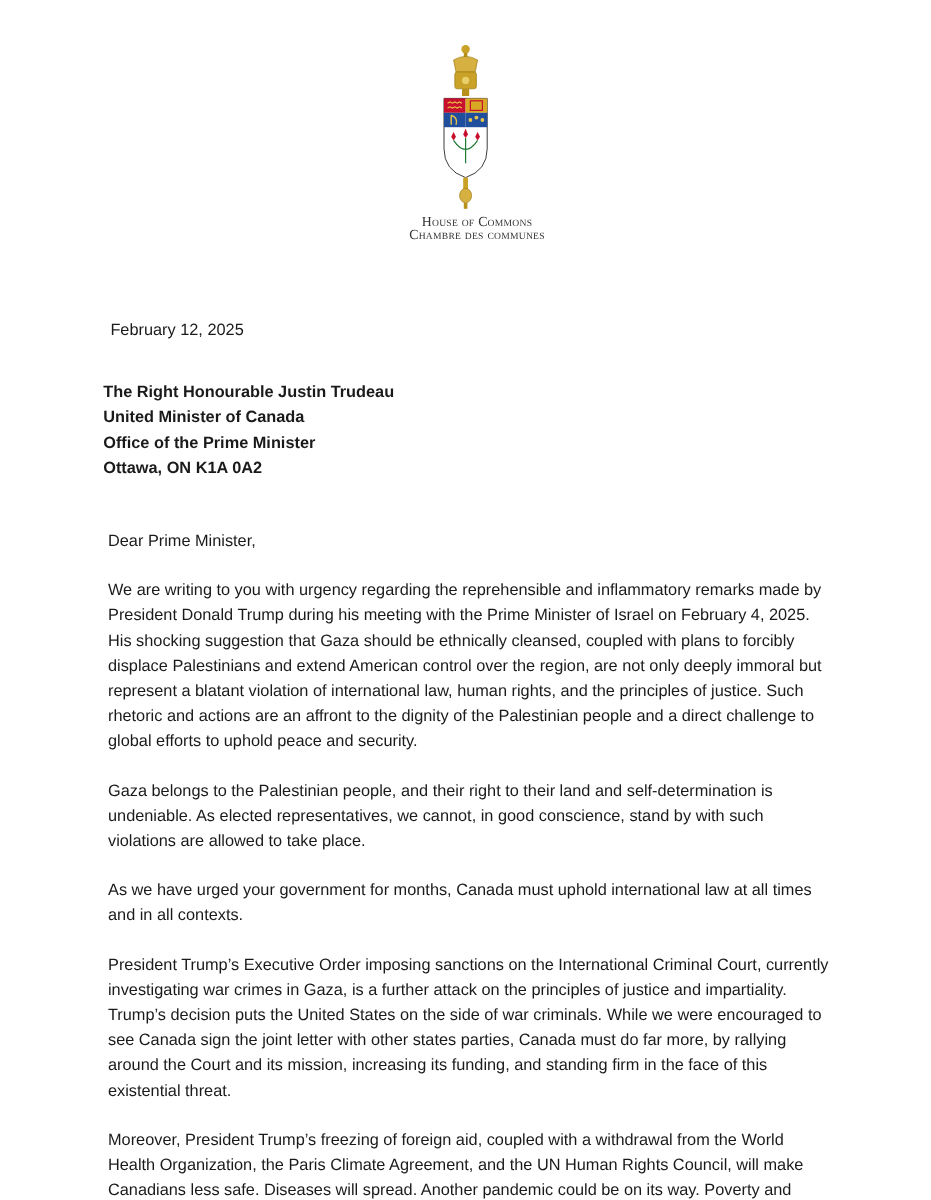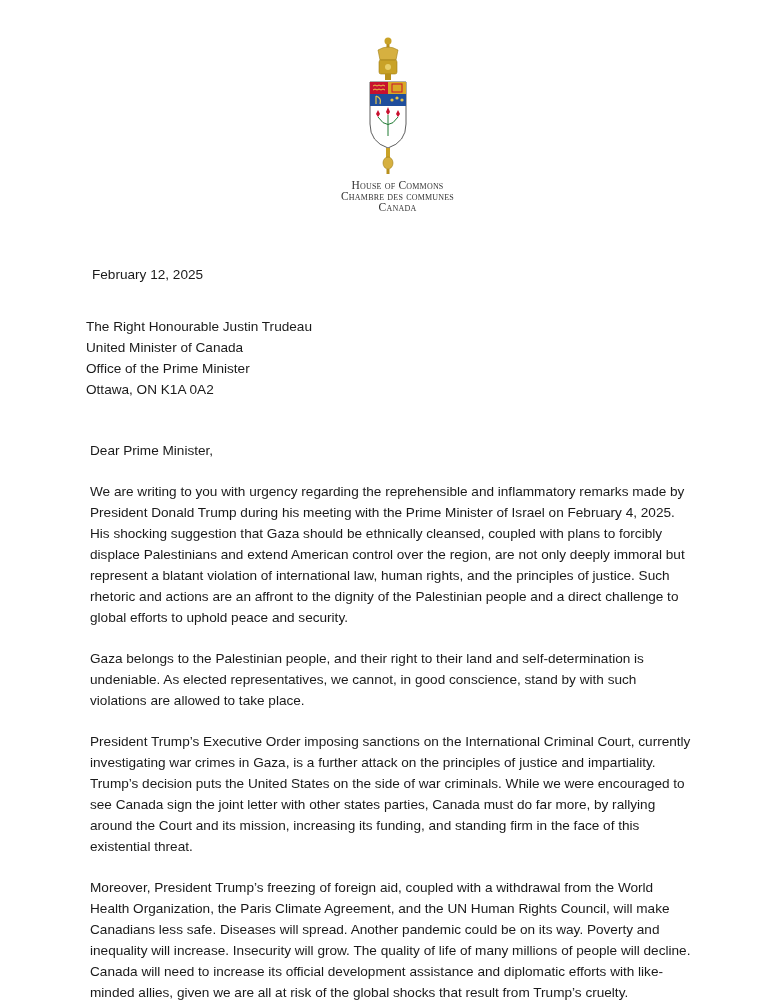--- a/index.html
+++ b/index.html
@@ -4,21 +4,21 @@
 <style>
   html, body { margin: 0; padding: 0; background: #ffffff; }
   body { width: 776px; height: 1000px; position: relative; overflow: hidden;
          font-family: "Liberation Sans", "DejaVu Sans", sans-serif; color: #1a1a1a; }
   .letterhead { position: absolute; left: 0; top: 36px; width: 776px; text-align: center; }
   .crest { display: block; margin: 0 auto; }
   .org { font-family: "Liberation Serif", "DejaVu Serif", serif; color: #333; line-height: 11px; margin-top: 4px; }
   .org .line { display: block; font-variant: small-caps; font-size: 11.5px; letter-spacing: 0.2px; padding-left: 19px; }
   .content { position: absolute; left: 86px; top: 258px; width: 610px; font-size: 13.6px; line-height: 21px; }
   .date { margin: 6px; }
-  .address { margin-top: 31px; }
+  .address { margin-top: 31px; font-weight: bold; }
   .address .line { display: block; }
   .salutation { margin-top: 40px; }
   p { margin: 4px; }
   .para { margin-top: 20px; }
 </style>
 </head>
 <body>
 
 <div class="letterhead">
   <svg class="crest" width="52" height="140" viewBox="0 0 52 140">
@@ -48,33 +48,33 @@
     <path d="M34 78 l2 -4 2 4 -2 3 z" fill="#c8102e"></path>
     <path d="M16 81 Q26 96 36 81 M26 79 V100" stroke="#1e7a32" stroke-width="1" fill="none"></path>
 
     <rect x="24" y="112" width="4" height="10" fill="#c9a227"></rect>
     <ellipse cx="26" cy="127" rx="5" ry="6" fill="#d6b040" stroke="#a07d14" stroke-width="0.6"></ellipse>
     <rect x="24.5" y="133" width="3" height="5" fill="#b8901c"></rect>
   </svg>
   <div class="org">
     <span class="line">House of Commons</span>
     <span class="line">Chambre des communes</span>
-    <span class="line">Canada</span>
   </div>
 </div>
 
 <div class="content">
   <p class="date">February 12, 2025</p>
 
   <div class="address">
     <span class="line">The Right Honourable Justin Trudeau</span>
     <span class="line">United Minister of Canada</span>
     <span class="line">Office of the Prime Minister</span>
     <span class="line">Ottawa, ON K1A 0A2</span>
   </div>
 
   <p class="salutation">Dear Prime Minister,</p>
 
   <p class="para">We are writing to you with urgency regarding the reprehensible and inflammatory remarks made by President Donald Trump during his meeting with the Prime Minister of Israel on February 4, 2025. His shocking suggestion that Gaza should be ethnically cleansed, coupled with plans to forcibly displace Palestinians and extend American control over the region, are not only deeply immoral but represent a blatant violation of international law, human rights, and the principles of justice. Such rhetoric and actions are an affront to the dignity of the Palestinian people and a direct challenge to global efforts to uphold peace and security.</p>
   <p class="para">Gaza belongs to the Palestinian people, and their right to their land and self-determination is undeniable. As elected representatives, we cannot, in good conscience, stand by with such violations are allowed to take place.</p>
+  <p class="para">As we have urged your government for months, Canada must uphold international law at all times and in all contexts.</p>
   <p class="para">President Trump’s Executive Order imposing sanctions on the International Criminal Court, currently investigating war crimes in Gaza, is a further attack on the principles of justice and impartiality. Trump’s decision puts the United States on the side of war criminals. While we were encouraged to see Canada sign the joint letter with other states parties, Canada must do far more, by rallying around the Court and its mission, increasing its funding, and standing firm in the face of this existential threat.</p>
   <p class="para">Moreover, President Trump’s freezing of foreign aid, coupled with a withdrawal from the World Health Organization, the Paris Climate Agreement, and the UN Human Rights Council, will make Canadians less safe. Diseases will spread. Another pandemic could be on its way. Poverty and inequality will increase. Insecurity will grow. The quality of life of many millions of people will decline. Canada will need to increase its official development assistance and diplomatic efforts with like-minded allies, given we are all at risk of the global shocks that result from Trump’s cruelty.</p>
 </div>
 
 </body></html>

